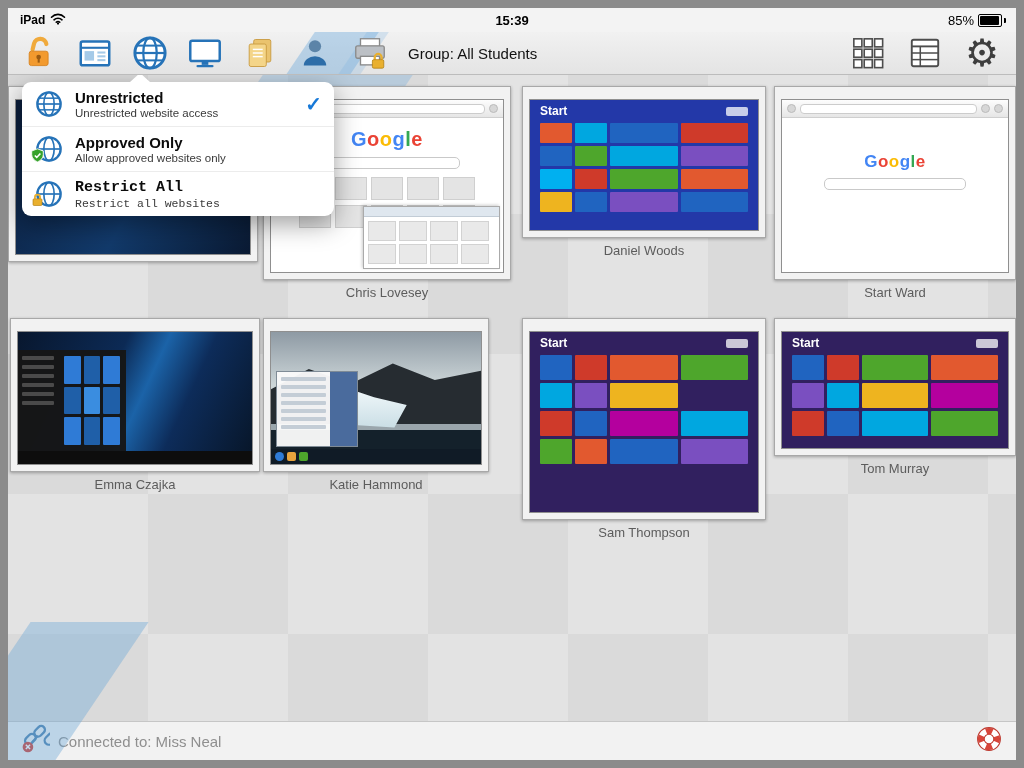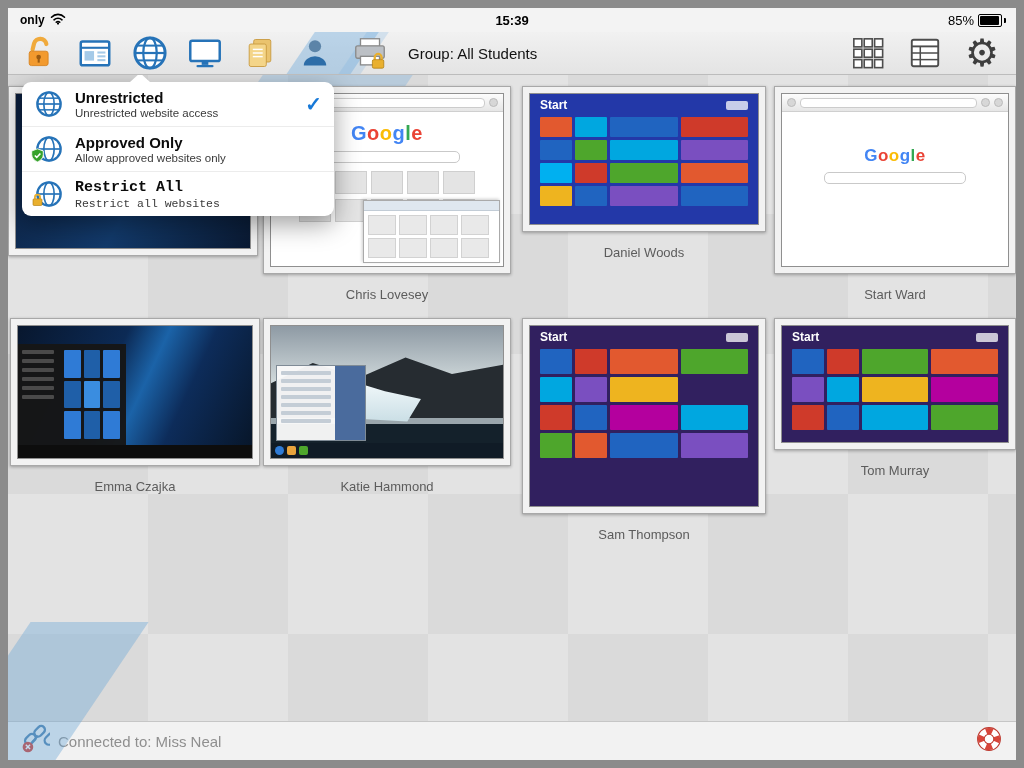--- a/index.html
+++ b/index.html
@@ -30,22 +30,22 @@
     background-color:#dadada;
     background-image:linear-gradient(45deg,#e3e3e3 25%,transparent 25%,transparent 75%,#e3e3e3 75%),
                      linear-gradient(45deg,#e3e3e3 25%,transparent 25%,transparent 75%,#e3e3e3 75%);
     background-position:0 0,140px 140px;background-size:280px 280px;}
   .deco-top{position:absolute;left:250px;top:-4px;width:150px;height:24px;background:rgba(120,176,222,.35);transform:skewX(-34deg);z-index:1;}
   .deco-bl{position:absolute;left:-28px;bottom:-12px;width:118px;height:150px;background:rgba(108,168,214,.4);transform:skewX(-34deg);z-index:5;pointer-events:none;}
 
   
   .slot{position:absolute;z-index:2;}
   .card{background:#f2f2f2;border:1px solid #a8a8a8;padding:6px;box-shadow:0 1px 3px rgba(0,0,0,.3);cursor:pointer;}
-  .screen{position:relative;overflow:hidden;border:1px solid #8f8f8f;background:#fff;}
-  .caption{margin-top:13px;text-align:center;font-size:13px;color:#5c5c5c;}
+  .screen{position:relative;overflow:hidden;border:1px solid #8f8f8f;background:#fff;margin-top:6px;}
+  .caption{margin-top:5px;text-align:center;font-size:13px;color:#5c5c5c;}
 
   
   .chrome{height:17px;background:linear-gradient(#fdfdfd,#e6e6e6);border-bottom:1px solid #cfcfcf;display:flex;align-items:center;gap:4px;padding:0 5px;}
   .chrome .addr{flex:1;height:8px;background:#fff;border:1px solid #ccc;border-radius:4px;}
   .chrome .cbtn{width:7px;height:7px;border-radius:50%;background:#d7d7d7;border:1px solid #bbb;}
   .page{position:relative;text-align:center;}
   .glogo{font-weight:700;font-size:20px;letter-spacing:.5px;margin-top:10px;}
   .glogo.sm{font-size:17px;margin-top:34px;}
   .searchbar{width:62%;height:10px;margin:6px auto 8px;border:1px solid #c9c9c9;border-radius:5px;background:#fff;}
   .boxrow{display:flex;gap:4px;justify-content:center;margin-bottom:5px;}
@@ -123,21 +123,21 @@
   .footer .right{margin-left:auto;margin-right:12px;display:flex;align-items:center;cursor:pointer;}
 </style>
 </head>
 <body>
 
 <div class="device">
 <div class="inner">
 
   <div class="statusbar">
     <div class="sb-left">
-      <span>only</span>
+      <span>iPad</span>
       <span>
         <svg width="16" height="12" viewBox="0 0 16 12" fill="none" stroke="#000" stroke-width="1.6" stroke-linecap="round">
           <path d="M1.5 4.2 a9 9 0 0 1 13 0"></path>
               <path d="M4 6.8 a5.8 5.8 0 0 1 8 0"></path>
               <path d="M6.3 9.2 a3 3 0 0 1 3.4 0"></path>
           <circle cx="8" cy="10.6" r="1.1" fill="#000" stroke="none"></circle>
         </svg>
       </span>
     </div>
     <div class="sb-time">15:39</div>
@@ -367,21 +367,21 @@
                   <i></i>
                   <i></i>
                 </div>
           </div>
           <div class="w10task"></div>
         </div>
       </div>
       <div class="caption">Emma Czajka</div>
     </div>
 
-    <div class="slot" style="left:255px;top:244px;width:248px;">
+    <div class="slot" style="left:255px;top:244px;width:226px;">
       <div class="card">
         <div class="screen w7" style="height:132px;">
           <div class="mtn"></div>
               <div class="sea"></div>
               <div class="berg"></div>
           <div class="w7menu">
                 <div class="w7l">
                   <i></i>
                   <i></i>
                   <i></i>

